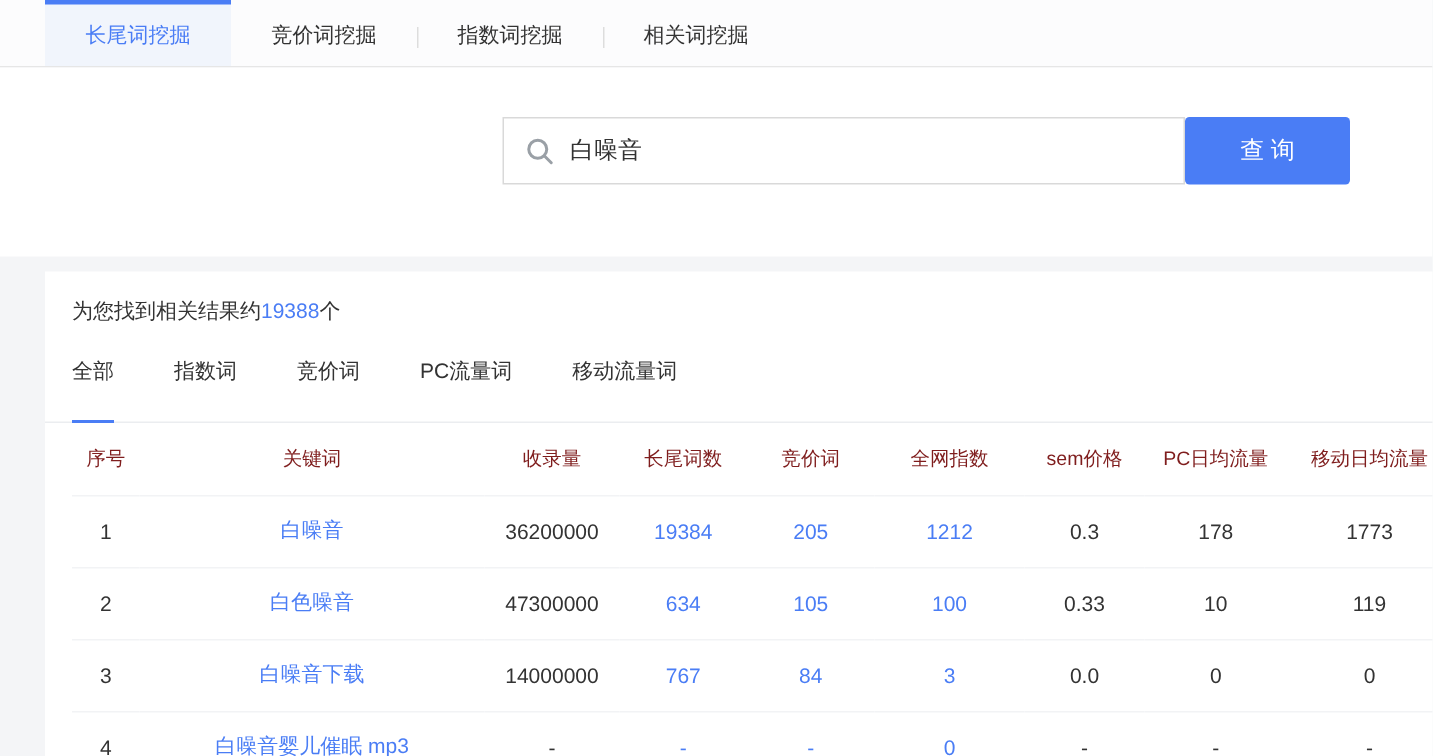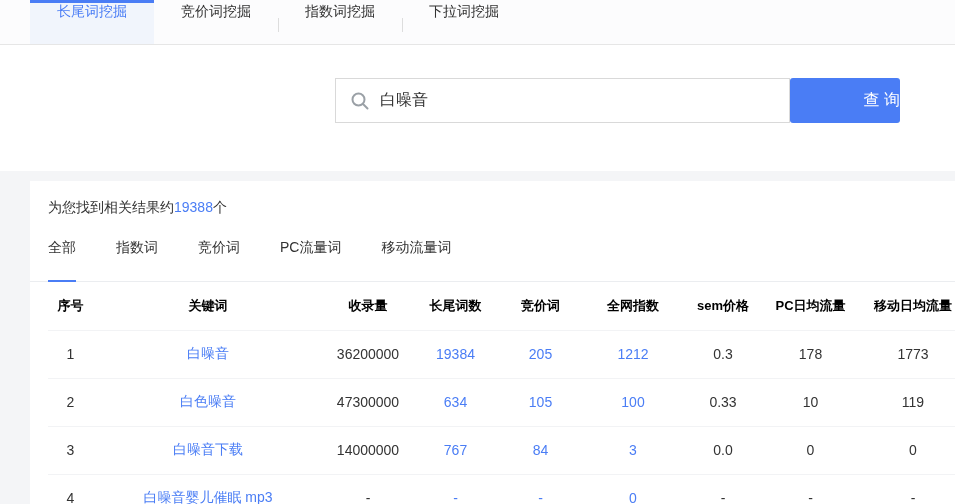--- a/index.html
+++ b/index.html
@@ -2,76 +2,76 @@
 <html><head>
 <meta charset="utf-8">
 <style>
   * { margin:0; padding:0; box-sizing:border-box; }
   html,body { width:955px; height:504px; overflow:hidden;
     background:#f4f5f7; font-family:"Liberation Sans","DejaVu Sans",sans-serif; }
 
   
   .tabbar { display:flex; background:#fcfcfd; border-bottom:1px solid #e6e6e6;
     padding-left:30px; height:45px; width:100%; }
-  .tab { position:relative; padding:0 27px; display:flex; align-items:flex-start;
+  .tab { position:relative; padding:0 27px; display:flex; align-items:center;
     font-size:14px; color:#333; cursor:pointer; border-top:3px solid transparent; }
   .tab + .tab::before { content:""; position:absolute; left:0; top:15px;
     height:14px; width:1px; background:#ddd; }
   .tab.active { background:#f1f5fc; border-top:3px solid #4a7df5; color:#4a7df5; }
   .tab.active + .tab::before { display:none; }
 
   
   .search-section { background:#fff; height:126px; width:100%; }
   .search-row { display:flex; margin-left:335px; padding-top:33px; }
   .search-box { width:455px; height:45px; border:1px solid #d9d9d9;
     display:flex; align-items:center; background:#fff; }
   .search-box svg { margin:0 10px 0 14px; flex:none; }
   .search-input { border:none; outline:none; font-size:16px; color:#333;
     width:380px; font-family:inherit; background:transparent; }
   .search-btn { width:110px; height:45px; background:#4a7df5; color:#fff;
     font-size:16px; border:none; border-radius:3px; margin-left:0;
-    cursor:pointer; font-family:inherit;text-align:right; }
+    cursor:pointer; font-family:inherit; }
 
   
   .results-card { margin:10px 0 0 30px; width:950px; background:#fff;
     min-height:330px; }
   .summary { padding:18px 0 0 18px; font-size:14px; color:#333; }
   .summary .count { color:#4a7df5; }
 
   .filters { display:flex; padding-left:18px; margin-top:22px;
     border-bottom:1px solid #ebedf0; }
   .filter { padding-bottom:24px; margin-right:40px; font-size:14px;
     color:#333; position:relative; cursor:pointer; }
   .filter.active::after { content:""; position:absolute; left:0; right:0;
     bottom:-1px; height:2px; background:#4a7df5; }
 
   table { border-collapse:collapse; table-layout:fixed; width:920px;
     margin-left:18px; }
-  th { color:#000000; font-weight:bold; font-size:13px; height:48px;
+  th { color:#7f1d1d; font-weight:normal; font-size:13px; height:48px;
     text-align:center; white-space:nowrap; }
   td { font-size:14px; color:#333; height:48px; text-align:center;
     border-top:1px solid #f2f3f5; white-space:nowrap; }
   th.left, td.left { text-align:center; }
   td.link { color:#4a7df5; cursor:pointer; }
 </style>
 </head>
 <body>
 
 <div class="tabbar">
   <div class="tab active">
       <span>长尾词挖掘</span>
     </div>
   <div class="tab">
       <span>竞价词挖掘</span>
     </div>
   <div class="tab">
       <span>指数词挖掘</span>
     </div>
   <div class="tab">
-      <span>下拉词挖掘</span>
+      <span>相关词挖掘</span>
     </div>
 </div>
 
 <div class="search-section">
   <div class="search-row">
     <div class="search-box">
       <svg width="20" height="20" viewBox="0 0 20 20">
         <circle cx="8.5" cy="8.5" r="6" fill="none" stroke="#9aa0a6" stroke-width="2"></circle>
         <line x1="13" y1="13" x2="17.5" y2="17.5" stroke="#9aa0a6" stroke-width="2" stroke-linecap="round"></line>
       </svg>

